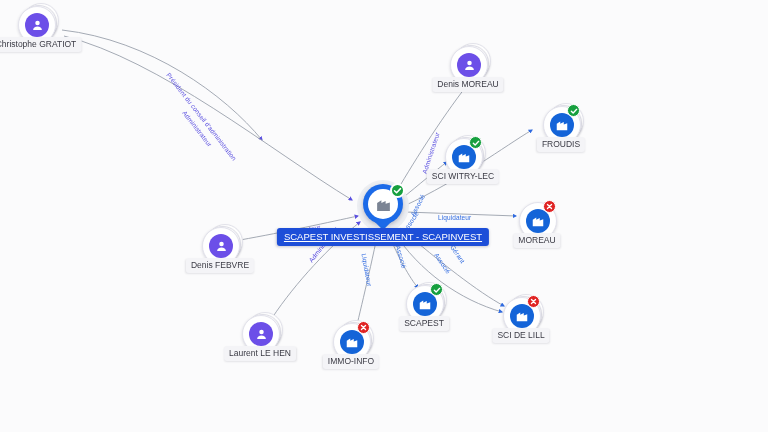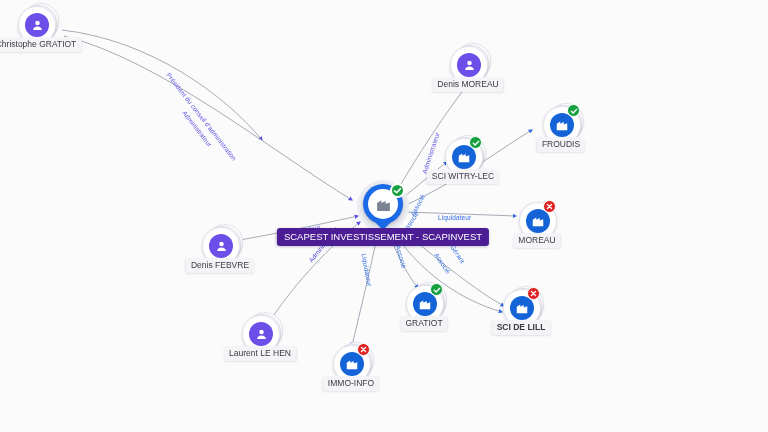--- a/index.html
+++ b/index.html
@@ -173,28 +173,29 @@
     display: flex;
     align-items: center;
     justify-content: center;
     z-index: 3;
   }
   .root-label {
     position: absolute;
     left: 50%;
     transform: translateX(-50%);
     top: 44px;
-    background: #4c1d95;
+    background: #1d4ed8;
     color: #ffffff;
     font-size: 9.5px;
     font-family: "Liberation Sans", sans-serif;
     padding: 3px 7px 3.5px 7px;
     border-radius: 3px;
     white-space: nowrap;
     box-shadow: 0 1px 3px rgba(20,20,60,0.22);
+    text-decoration: underline;
   }
 </style>
 </head>
 <body>
 
 <div id="canvas">
 
   <svg id="edge-layer" viewBox="0 0 768 432">
     <defs>
       <marker id="arr" viewBox="0 0 8 8" refX="6" refY="4" markerWidth="5" markerHeight="5" orient="auto">
@@ -316,21 +317,21 @@
       </div>
       <span class="badge bad">
         <svg width="7" height="7" viewBox="0 0 24 24" fill="none" stroke="#ffffff" stroke-width="4.5" stroke-linecap="round">
             <path d="M5 5l14 14M19 5L5 19"></path>
           </svg>
       </span>
     </div>
     <div class="node-label">MOREAU</div>
   </div>
 
-  <div class="node" style="left:521px; top:307px;font-weight:bold;">
+  <div class="node" style="left:521px; top:315px;">
     <div class="node-graphic">
       <div class="stack s1"></div>
       <div class="stack s2"></div>
       <div class="disc">
         <span class="company-icon">
           <svg width="14" height="14" viewBox="0 0 24 24" fill="#ffffff">
               <path d="M3 21V10l6-4v4l6-3v4l6-2v12z"></path>
             </svg>
         </span>
       </div>
@@ -353,24 +354,24 @@
               <path d="M3 21V10l6-4v4l6-3v4l6-2v12z"></path>
             </svg>
         </span>
       </div>
       <span class="badge ok">
         <svg width="8" height="8" viewBox="0 0 24 24" fill="none" stroke="#ffffff" stroke-width="4" stroke-linecap="round" stroke-linejoin="round">
             <path d="M4 12.5l5.5 5.5L20 7"></path>
           </svg>
       </span>
     </div>
-    <div class="node-label">GRATIOT</div>
-  </div>
-
-  <div class="node" style="left:351px; top:363px;">
+    <div class="node-label">SCAPEST</div>
+  </div>
+
+  <div class="node" style="left:351px; top:341px;">
     <div class="node-graphic">
       <div class="stack s1"></div>
       <div class="stack s2"></div>
       <div class="disc">
         <span class="company-icon">
           <svg width="14" height="14" viewBox="0 0 24 24" fill="#ffffff">
               <path d="M3 21V10l6-4v4l6-3v4l6-2v12z"></path>
             </svg>
         </span>
       </div>

